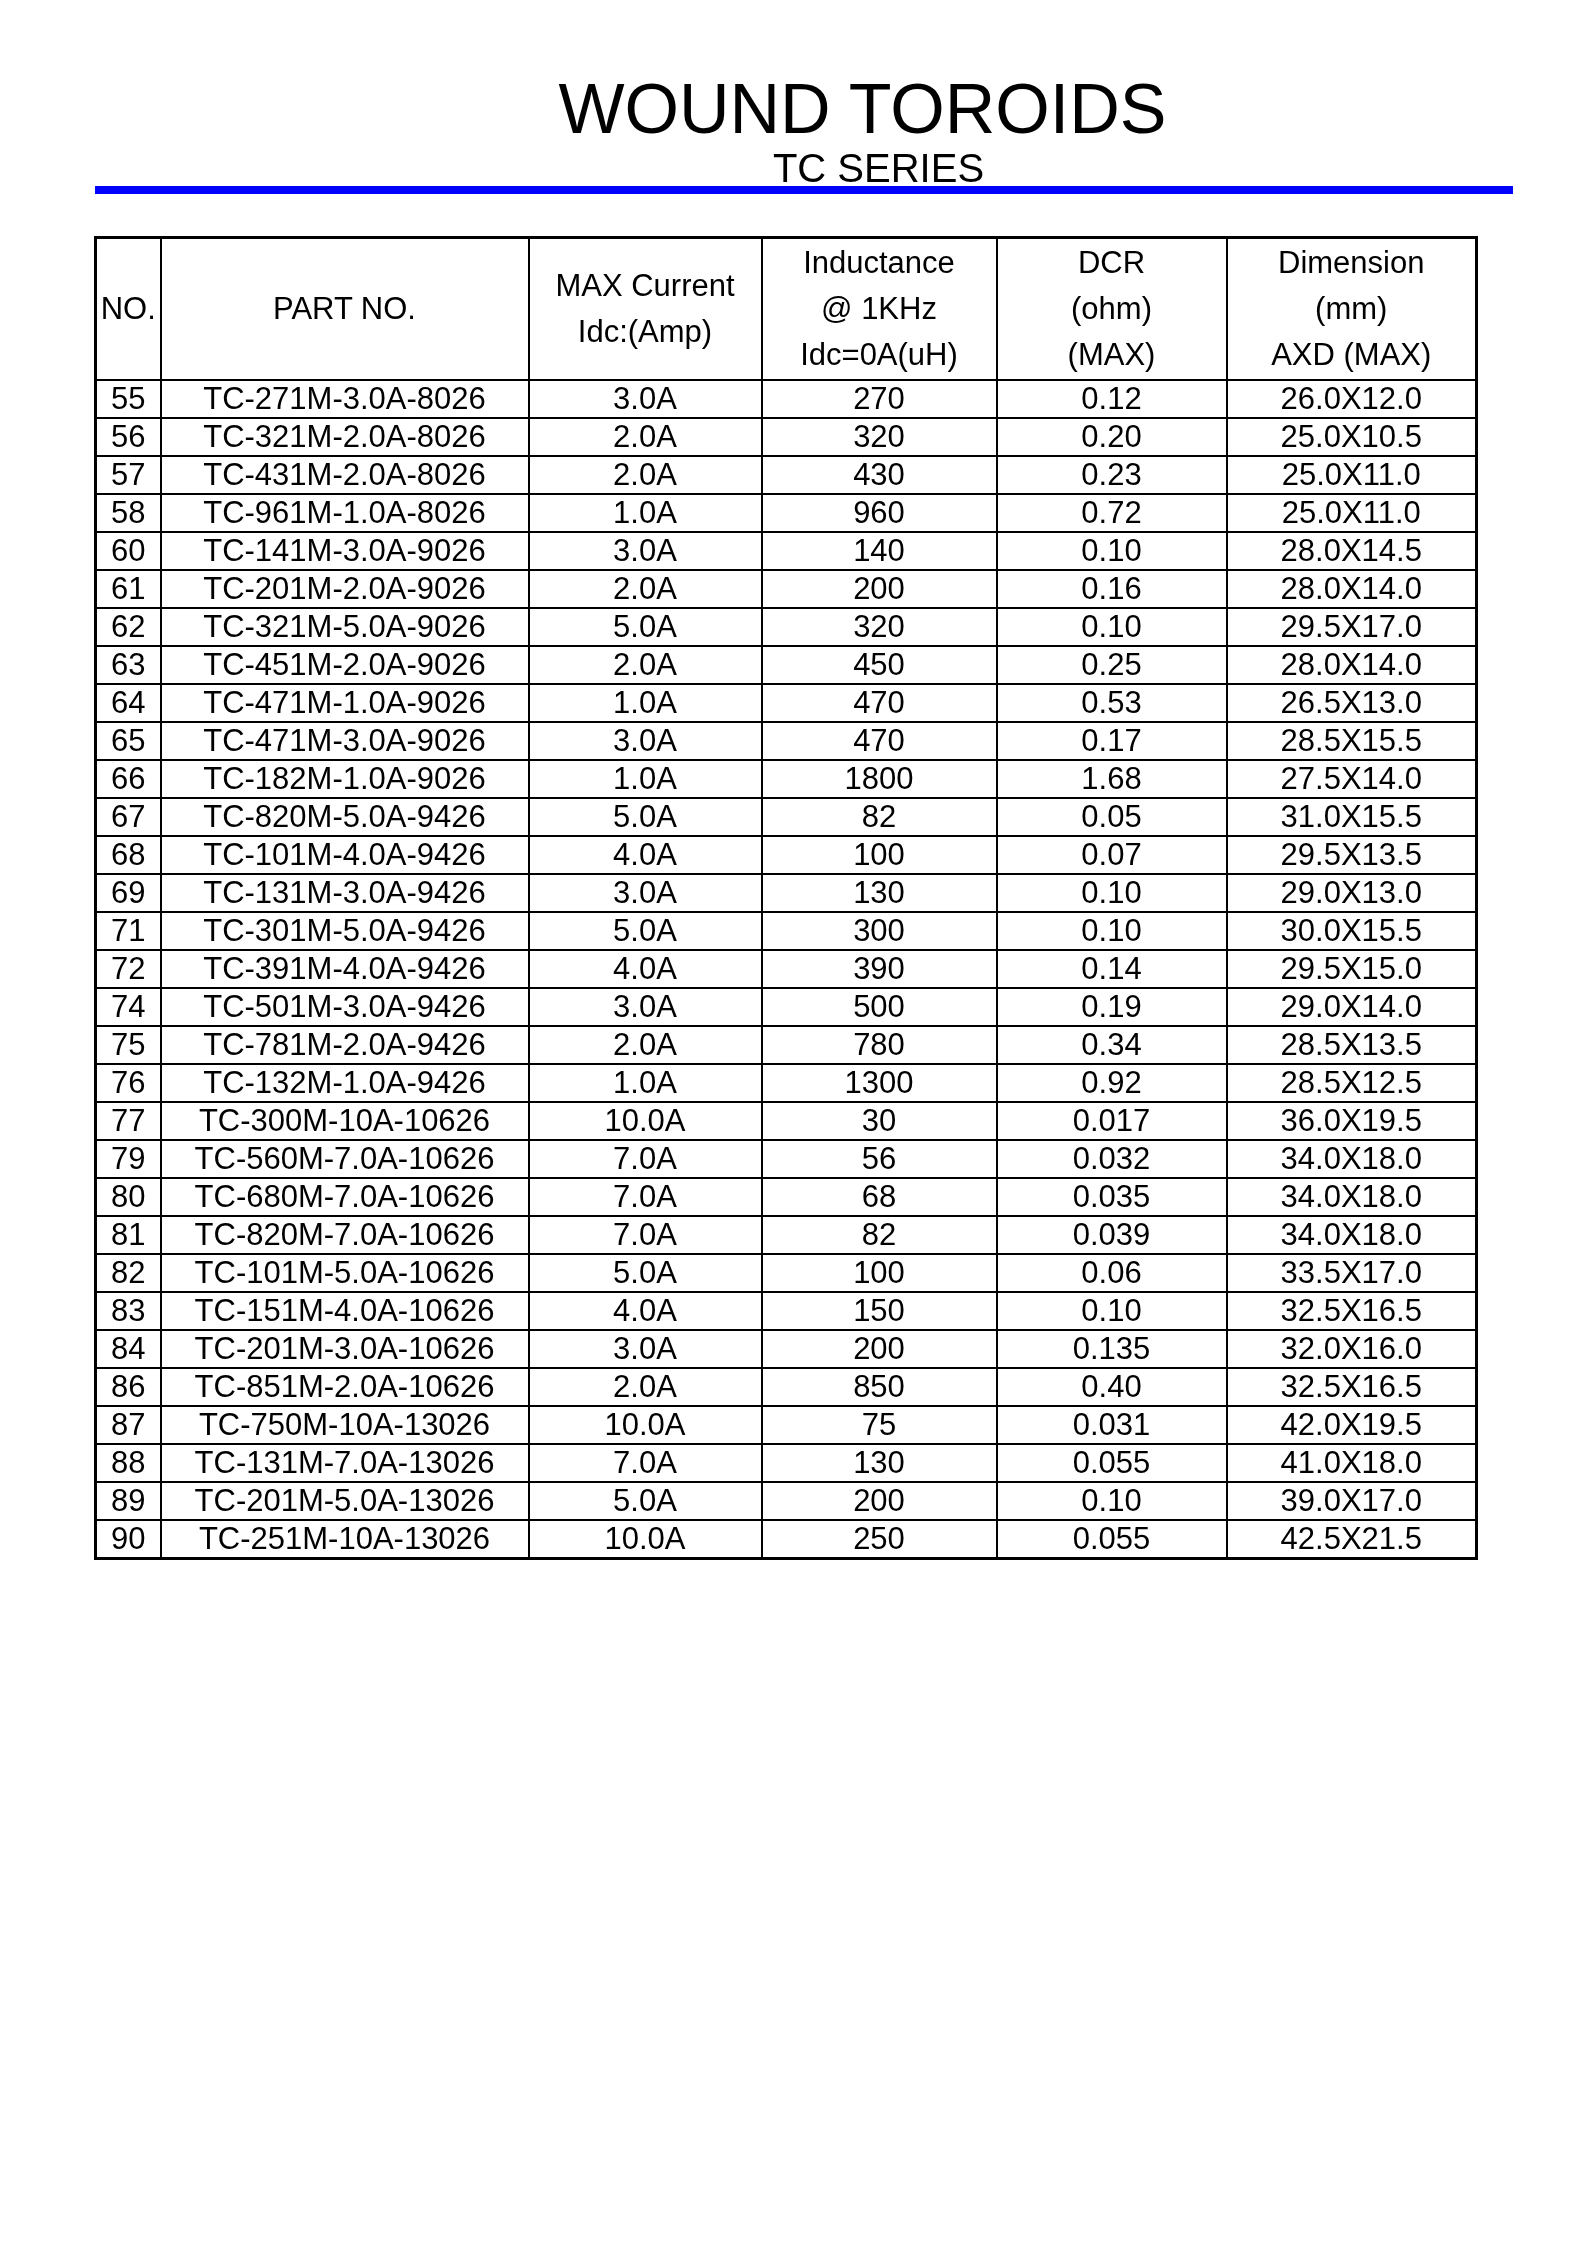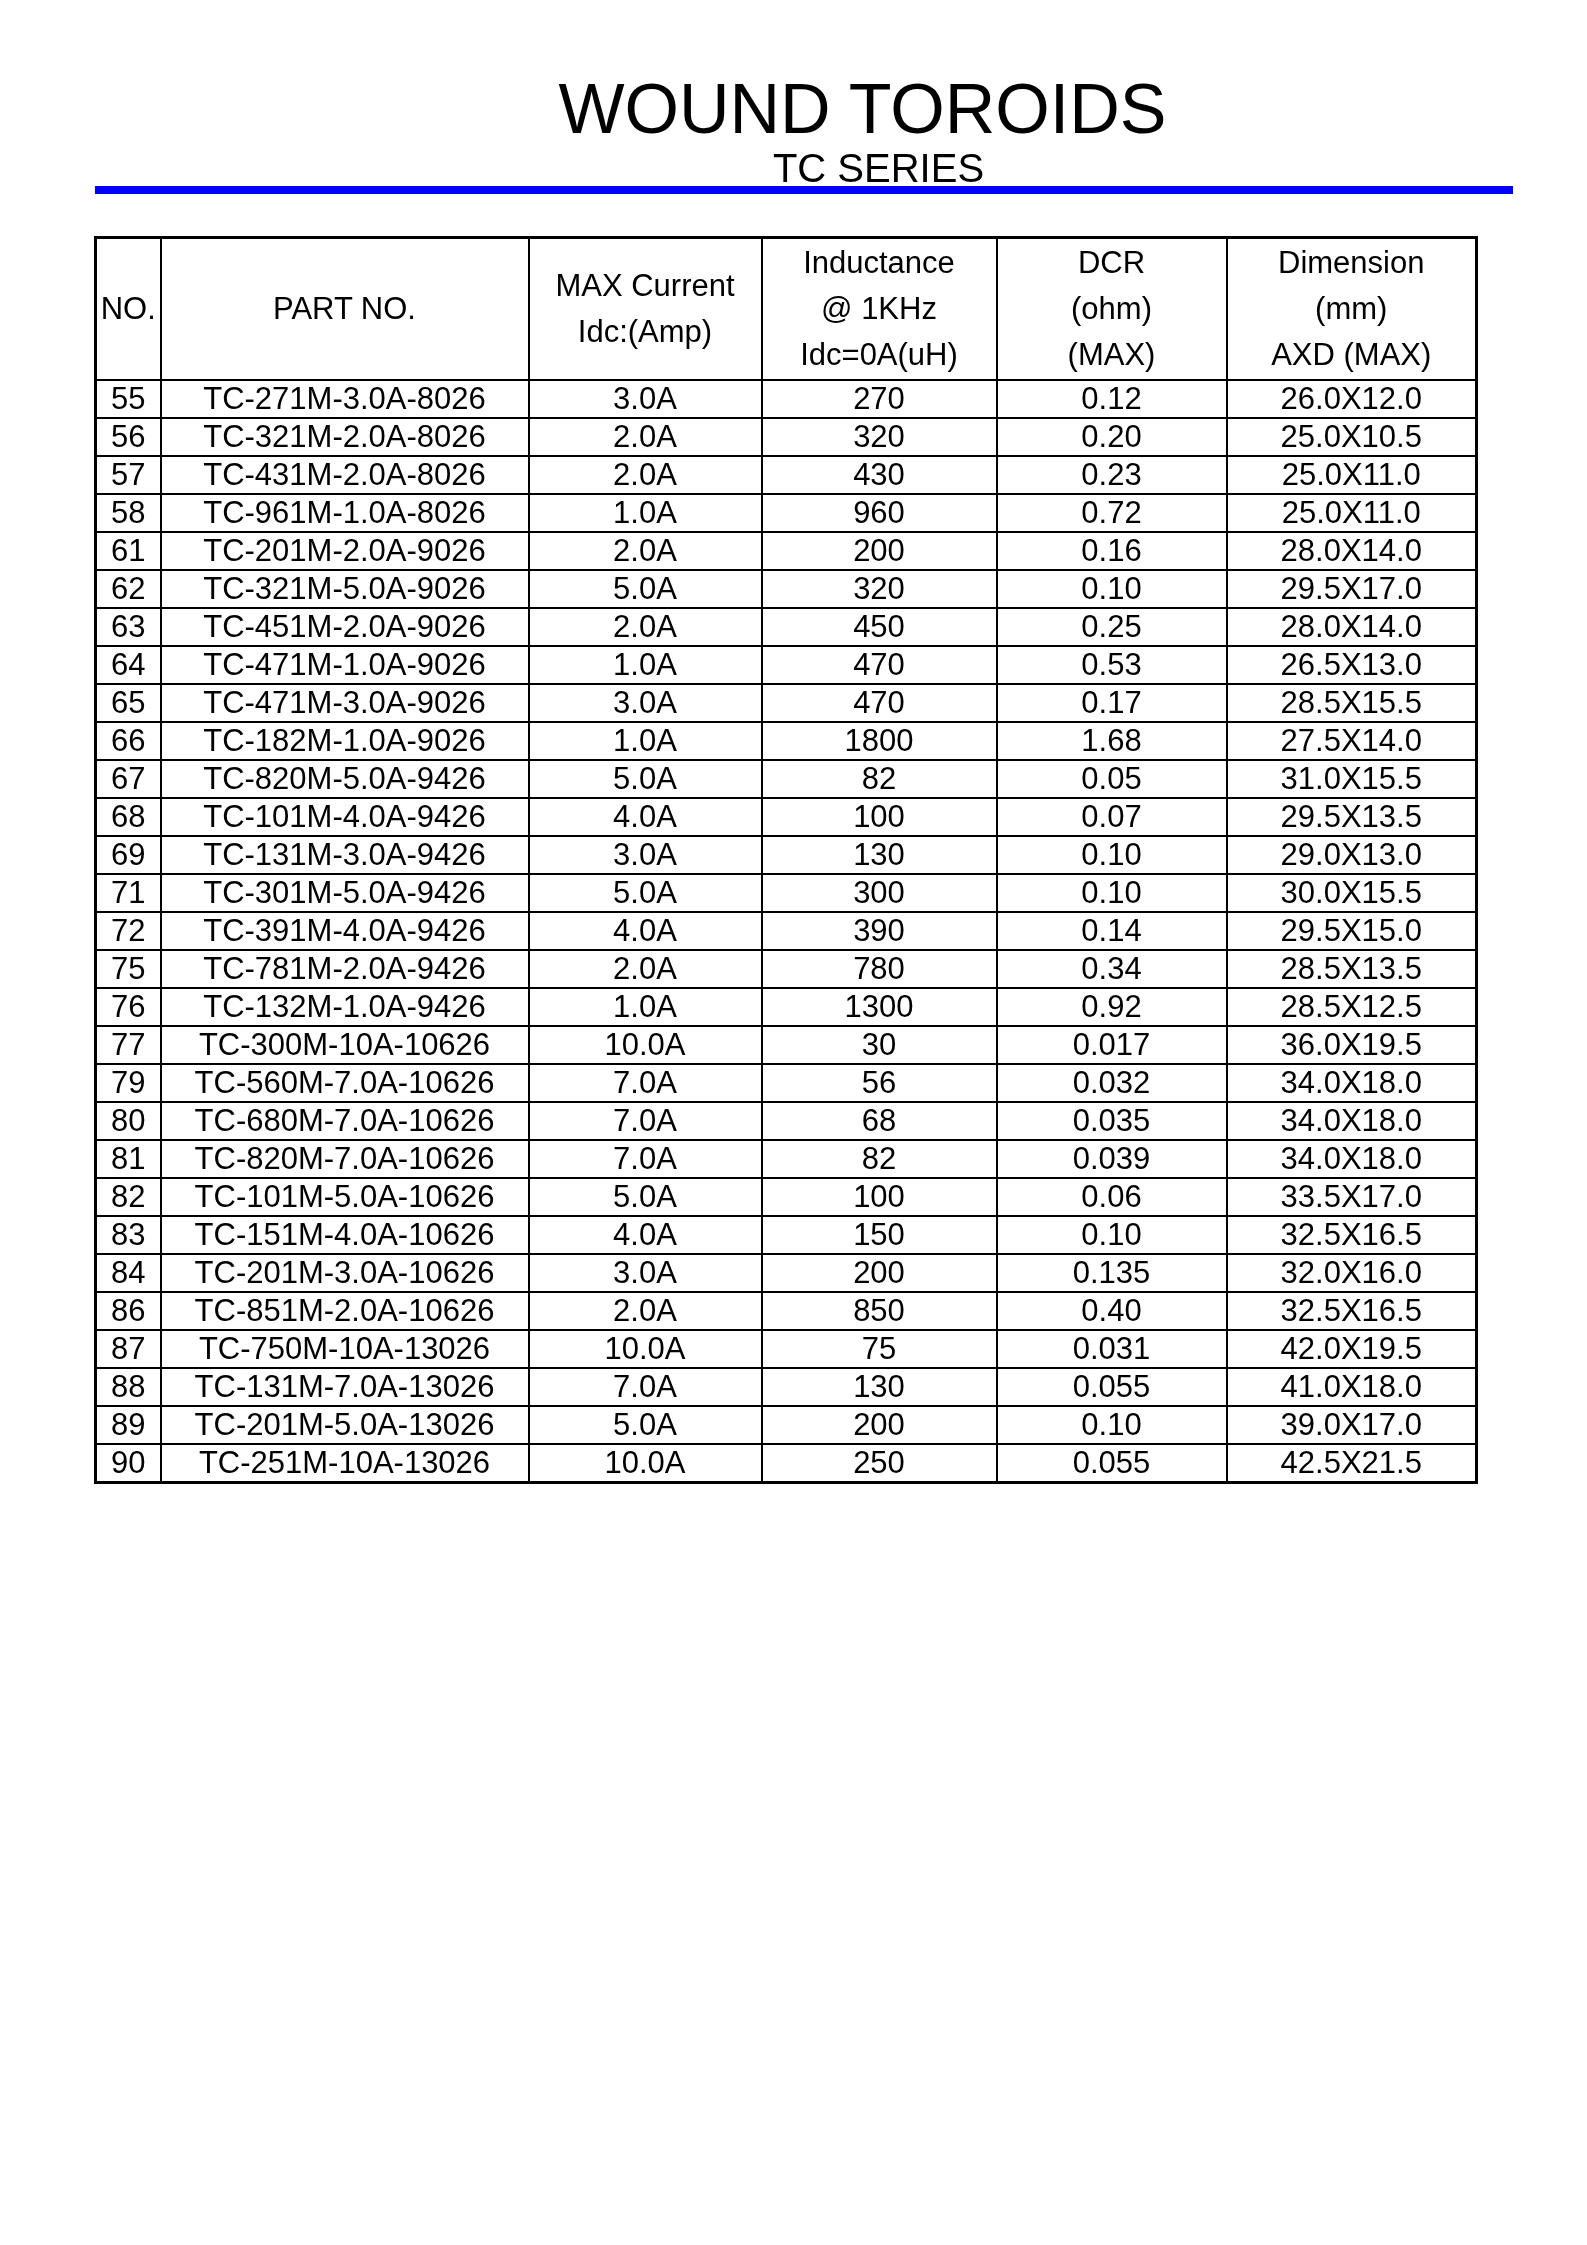--- a/index.html
+++ b/index.html
@@ -143,20 +143,28 @@
       </tr>
       <tr>
         <td>58</td>
         <td>TC-961M-1.0A-8026</td>
         <td>1.0A</td>
         <td>960</td>
         <td>0.72</td>
         <td>25.0X11.0</td>
       </tr>
       <tr>
+        <td>60</td>
+        <td>TC-141M-3.0A-9026</td>
+        <td>3.0A</td>
+        <td>140</td>
+        <td>0.10</td>
+        <td>28.0X14.5</td>
+      </tr>
+      <tr>
         <td>61</td>
         <td>TC-201M-2.0A-9026</td>
         <td>2.0A</td>
         <td>200</td>
         <td>0.16</td>
         <td>28.0X14.0</td>
       </tr>
       <tr>
         <td>62</td>
         <td>TC-321M-5.0A-9026</td>
@@ -231,20 +239,28 @@
       </tr>
       <tr>
         <td>72</td>
         <td>TC-391M-4.0A-9426</td>
         <td>4.0A</td>
         <td>390</td>
         <td>0.14</td>
         <td>29.5X15.0</td>
       </tr>
       <tr>
+        <td>74</td>
+        <td>TC-501M-3.0A-9426</td>
+        <td>3.0A</td>
+        <td>500</td>
+        <td>0.19</td>
+        <td>29.0X14.0</td>
+      </tr>
+      <tr>
         <td>75</td>
         <td>TC-781M-2.0A-9426</td>
         <td>2.0A</td>
         <td>780</td>
         <td>0.34</td>
         <td>28.5X13.5</td>
       </tr>
       <tr>
         <td>76</td>
         <td>TC-132M-1.0A-9426</td>

